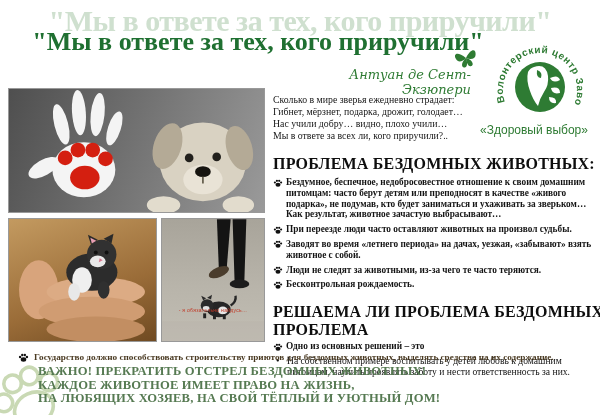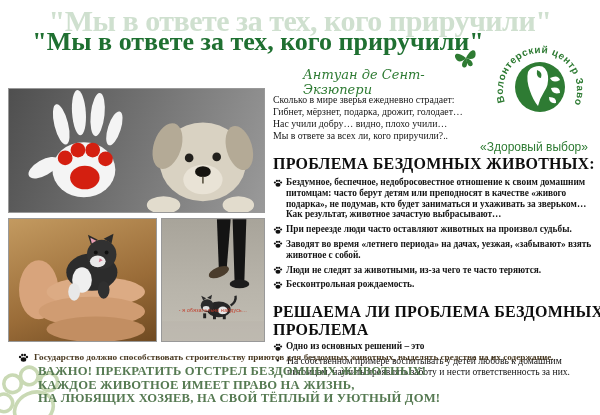--- a/index.html
+++ b/index.html
@@ -4,25 +4,25 @@
 <style>
   html,body{margin:0;padding:0;background:#e8e8e8;}
   .page{position:relative;width:600px;height:415px;background:#ffffff;overflow:hidden;
         font-family:"Liberation Serif",serif;color:#111;}
   
   .ghost-title{position:absolute;top:4px;left:0;right:0;text-align:center;white-space:nowrap;
         font-size:30px;font-weight:bold;color:#cfe0cf;letter-spacing:-0.5px;}
   .main-title{position:absolute;top:27px;left:0;width:516px;text-align:center;white-space:nowrap;
         font-size:26px;font-weight:bold;color:#1f7031;}
   .butterfly{position:absolute;left:453px;top:45px;width:26px;height:26px;transform:rotate(-12deg);}
-  .attribution{position:absolute;top:67px;left:303px;width:168px;text-align:left;
+  .attribution{position:absolute;top:67px;left:303px;width:168px;text-align:right;
         font-family:"DejaVu Serif",serif;font-style:italic;font-size:13px;color:#2e7b33;}
   
   .logo-svg{position:absolute;left:490px;top:40px;width:100px;height:92px;}
-  .logo-tagline{position:absolute;left:470px;top:140px;width:128px;text-align:center;
+  .logo-tagline{position:absolute;left:470px;top:123px;width:128px;text-align:center;
         font-size:12px;color:#2e7b33;font-family:"Liberation Sans",sans-serif;}
   
   .photo{position:absolute;border:1px solid #999;box-sizing:border-box;overflow:hidden;}
   .photo-hand{left:8px;top:88px;width:257px;height:125px;
         background:linear-gradient(110deg,#4f4f4f 0%,#707070 45%,#9a9a9a 100%);}
   .photo-kitten-hand{left:8px;top:218px;width:149px;height:124px;
         background:linear-gradient(160deg,#c39a60 0%,#9a6c38 60%,#6f4a22 100%);}
   .photo-street{left:161px;top:218px;width:104px;height:124px;
         background:linear-gradient(180deg,#a8a49a 0%,#b8b4aa 55%,#c2beb4 100%);}
   .photo svg{display:block;width:100%;height:100%;}

